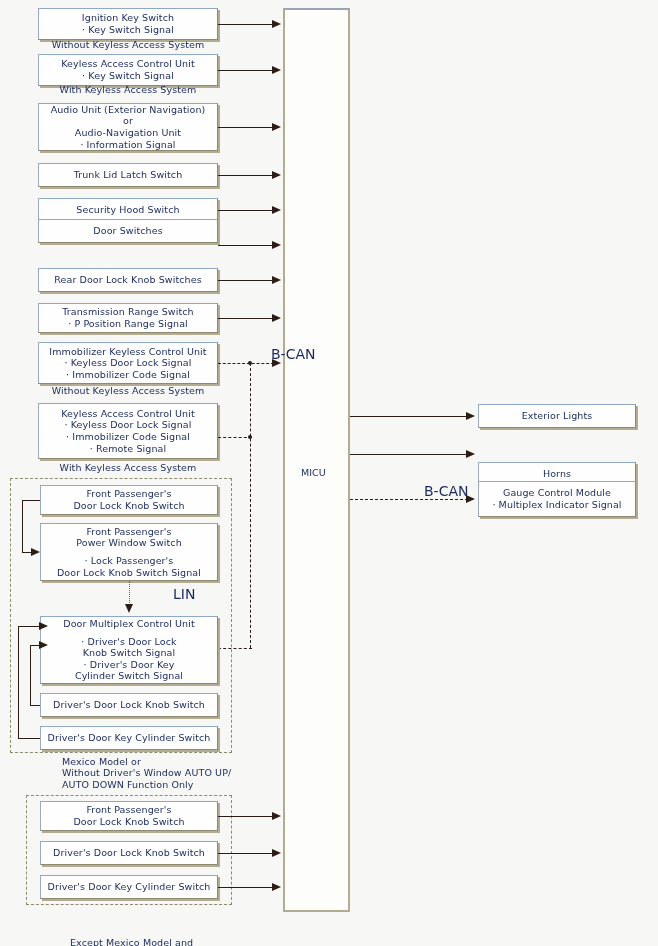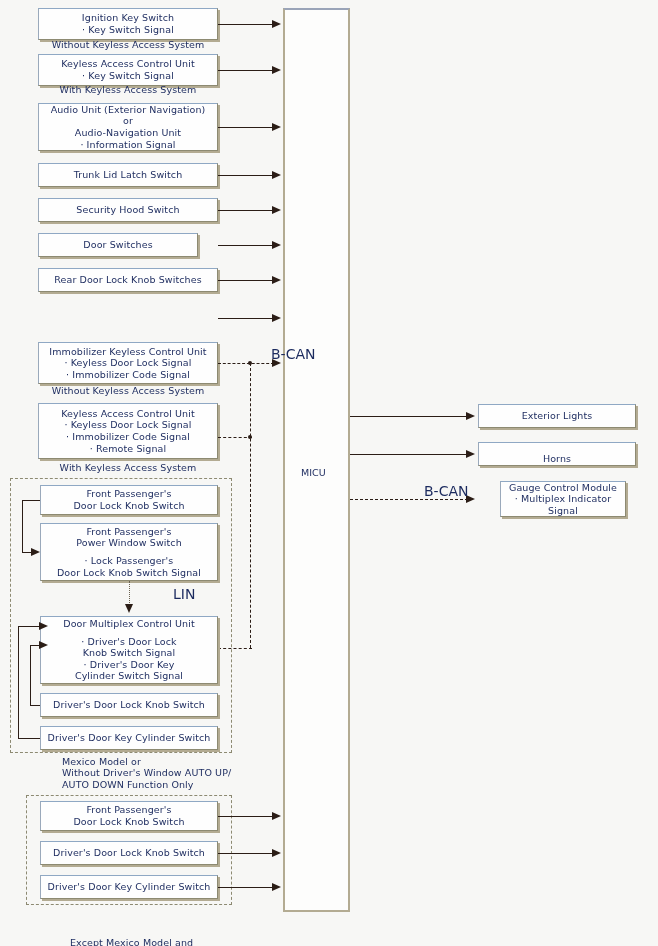--- a/index.html
+++ b/index.html
@@ -122,32 +122,36 @@
   </div>
   <div class="hline" style="left:218px;top:175px;width:56px;"></div>
   <div class="arrow" style="left:272px;top:170.5px;"></div>
 
   <div class="box" style="left:38px;top:198px;width:180px;height:24px;">
     <span class="ln">Security Hood Switch</span>
   </div>
   <div class="hline" style="left:218px;top:210px;width:56px;"></div>
   <div class="arrow" style="left:272px;top:205.5px;"></div>
 
-  <div class="box" style="left:38px;top:233px;width:160px;height:24px;">
+  <div class="box" style="left:38px;top:219px;width:180px;height:24px;">
     <span class="ln">Door Switches</span>
   </div>
   <div class="hline" style="left:218px;top:245px;width:56px;"></div>
   <div class="arrow" style="left:272px;top:240.5px;"></div>
 
   <div class="box" style="left:38px;top:268px;width:180px;height:24px;">
     <span class="ln">Rear Door Lock Knob Switches</span>
   </div>
   <div class="hline" style="left:218px;top:280px;width:56px;"></div>
   <div class="arrow" style="left:272px;top:275.5px;"></div>
 
+  <div class="box" style="left:38px;top:303px;width:180px;height:30px;">
+    <span class="ln">Transmission Range Switch</span>
+    <span class="ln">· P Position Range Signal</span>
+  </div>
   <div class="hline" style="left:218px;top:318px;width:56px;"></div>
   <div class="arrow" style="left:272px;top:313.5px;"></div>
 
   <div class="box" style="left:38px;top:342px;width:180px;height:42px;">
     <span class="ln">Immobilizer Keyless Control Unit</span>
     <span class="ln">· Keyless Door Lock Signal</span>
     <span class="ln">· Immobilizer Code Signal</span>
   </div>
   <div class="cap c" style="left:38px;top:385px;width:180px;">Without Keyless Access System</div>
 
@@ -251,27 +255,27 @@
   <div class="cap l" style="left:70px;top:908px;width:230px;margin-top:29px;">Except Mexico Model and
 With Driver's Window AUTO UP/
 AUTO DOWN Function Only</div>
 
   <div class="box" style="left:478px;top:404px;width:158px;height:24px;">
     <span class="ln">Exterior Lights</span>
   </div>
   <div class="hline" style="left:350px;top:416px;width:118px;"></div>
   <div class="arrow" style="left:466px;top:411.5px;"></div>
 
-  <div class="box" style="left:478px;top:442px;width:158px;height:24px;justify-content:flex-end;">
+  <div class="box" style="left:478px;top:462px;width:158px;height:24px;">
     <span class="ln">Horns</span>
   </div>
   <div class="hline" style="left:350px;top:454px;width:118px;"></div>
   <div class="arrow" style="left:466px;top:449.5px;"></div>
 
-  <div class="box" style="left:500px;top:481px;width:126px;height:36px;">
+  <div class="box" style="left:478px;top:481px;width:158px;height:36px;">
     <span class="ln">Gauge Control Module</span>
     <span class="ln">· Multiplex Indicator Signal</span>
   </div>
   <div class="hline dash" style="left:350px;top:499px;width:118px;"></div>
   <div class="arrow" style="left:466px;top:494.5px;"></div>
   <div class="netlabel" style="left:385px;top:483px;">B-CAN</div>
 
 </div>
 
 </body></html>

